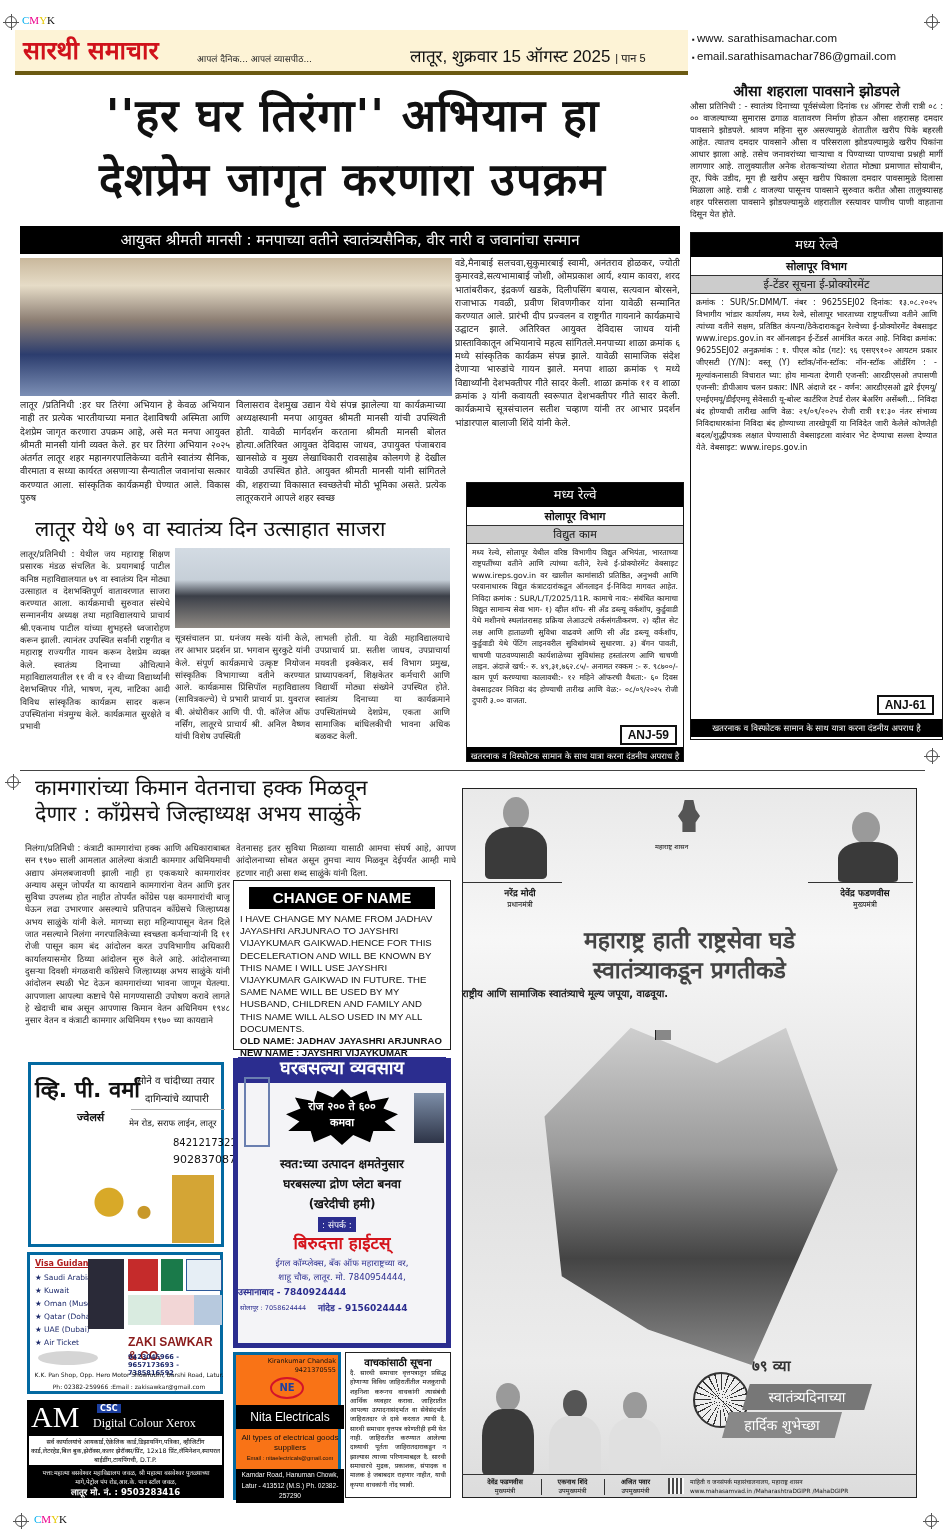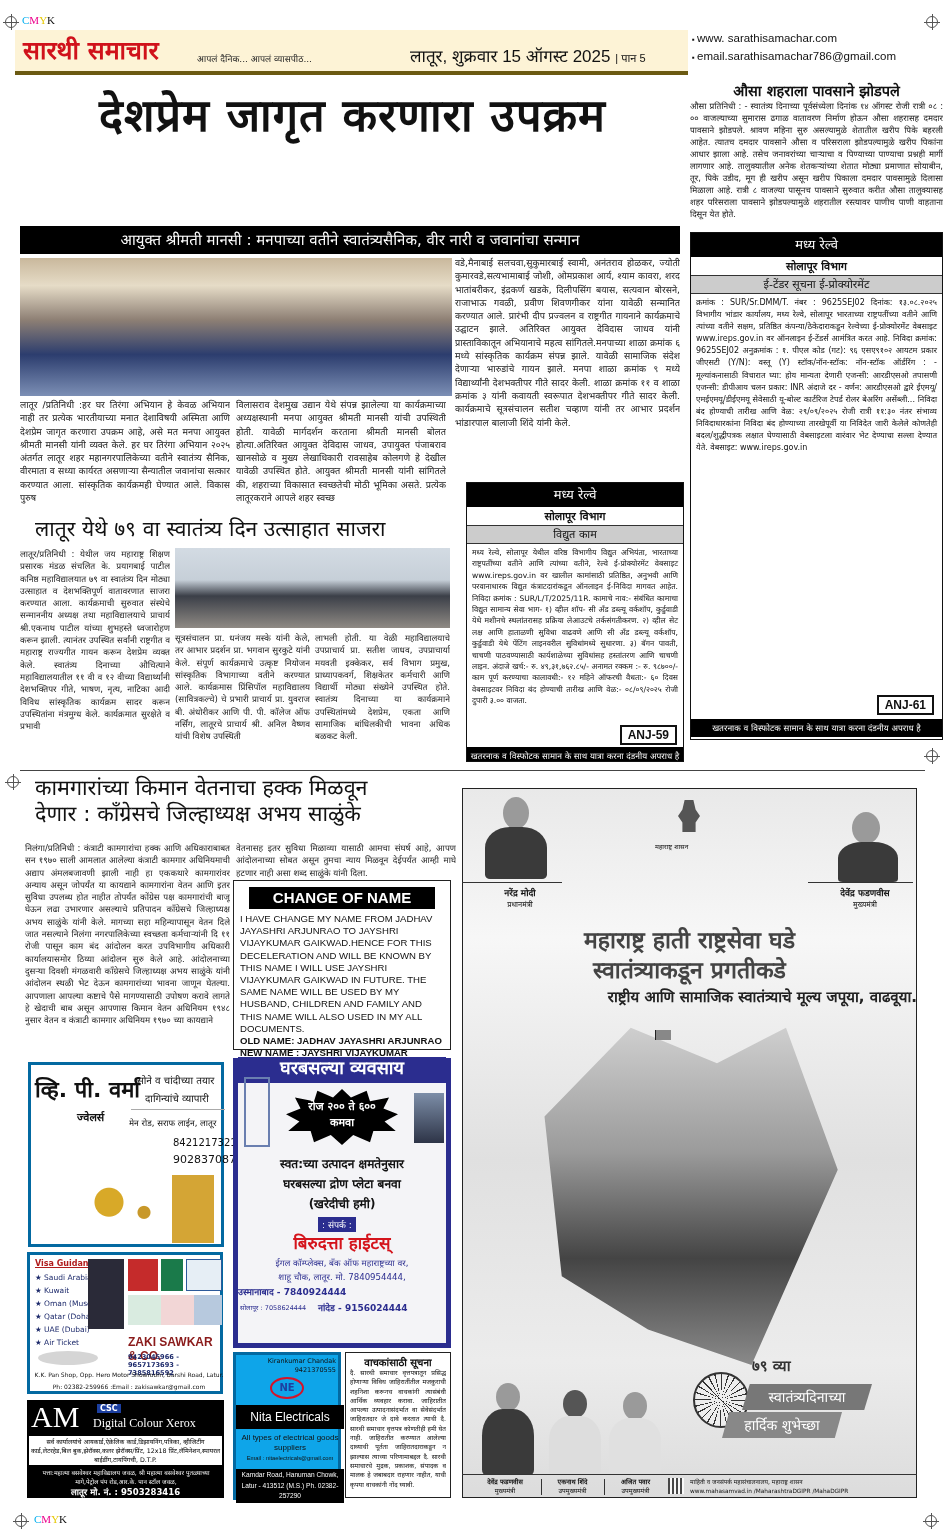--- a/index.html
+++ b/index.html
@@ -52,20 +52,21 @@
   <div class="abs logo">सारथी समाचार</div>
   <div class="abs tagline">आपलं दैनिक... आपलं व्यासपीठ...</div>
   <div class="abs dateline"><span>लातूर, शुक्रवार 15 ऑगस्ट 2025</span> <span style="font-size:11px">| पान 5</span></div>
 </div>
 <div class="abs web" style="left:692px;top:30px">
   <div>www. sarathisamachar.com</div>
   <div>email.sarathisamachar786@gmail.com</div>
 </div>
 
 <div class="abs headline">
+  <div>''हर घर तिरंगा'' अभियान हा</div>
   <div>देशप्रेम जागृत करणारा उपक्रम</div>
 </div>
 <div class="abs bannerbar">आयुक्त श्रीमती मानसी  : मनपाच्या वतीने स्वातंत्र्यसैनिक, वीर  नारी व जवानांचा सन्मान</div>
 
 <div class="abs photo" style="left:20px;top:258px;width:432px;height:138px"></div>
 <div class="abs col" style="left:20px;top:398px;width:210px;height:110px;overflow:hidden">लातूर /प्रतिनिधी :हर घर तिरंगा अभियान हे केवळ अभियान नाही तर प्रत्येक भारतीयाच्या मनात देशाविषयी अस्मिता आणि देशप्रेम जागृत करणारा उपक्रम आहे, असे मत मनपा आयुक्त श्रीमती मानसी यांनी व्यक्त केले. हर घर तिरंगा अभियान २०२५ अंतर्गत लातूर शहर महानगरपालिकेच्या वतीने स्वातंत्र्य सैनिक, वीरमाता व सध्या कार्यरत असणाऱ्या सैन्यातील जवानांचा सत्कार करण्यात आला. सांस्कृतिक कार्यक्रमही घेण्यात आले. विकास पुरुष</div>
 <div class="abs col" style="left:236px;top:398px;width:210px;height:110px;overflow:hidden">विलासराव देशमुख उद्यान येथे संपन्न झालेल्या या कार्यक्रमाच्या अध्यक्षस्थानी मनपा आयुक्त श्रीमती मानसी यांची उपस्थिती होती. यावेळी मार्गदर्शन करताना श्रीमती मानसी बोलत होत्या.अतिरिक्त आयुक्त देविदास जाधव, उपायुक्त पंजाबराव खानसोळे व मुख्य लेखाधिकारी रावसाहेब कोलगणे हे देखील यावेळी उपस्थित होते. आयुक्त श्रीमती मानसी यांनी सांगितले की, शहराच्या विकासात स्वच्छतेची मोठी भूमिका असते. प्रत्येक लातूरकराने आपले शहर स्वच्छ</div>
 <div class="abs col" style="left:455px;top:398px;width:0;height:0;overflow:hidden">ठेवण्यासाठी प्रयत्न करणे गरजेचे आहे,असेही त्या म्हणाल्या. यावेळी स्वातंत्र्यसैनिक, वीर नारी, माजी सैनिक व कार्यरत जवानांचा शाल, पुष्पगुच्छ व संविधानाच्या उद्देशपत्रिकेची प्रत देऊन सत्कार करण्यात आला. यावेळी बेळगुत्कर रवींद्र मुर्दवेशी, प्रमोद दिलीप,देविदास अंबुलगेकर, लक्ष्मीकांत मकुड्वार, श्रीमती मदावती श्रीरसागर, कौशल्याबाई</div>
 <div class="abs col" style="left:455px;top:256px;width:225px;height:222px;overflow:hidden">वडे,मैनाबाई सलचवा,सुकुमारबाई स्वामी, अनंतराव होळकर, ज्योती कुमारवडे,सत्यभामाबाई जोशी, ओमप्रकाश आर्य, श्याम कावरा, शरद भातांबरीकर, इंद्रकर्ण खडके, दिलीपसिंग बयास, सत्यवान बोरसने, राजाभाऊ गवळी, प्रवीण शिवणगीकर यांना यावेळी सन्मानित करण्यात आले. प्रारंभी दीप प्रज्वलन व राष्ट्रगीत गायनाने कार्यक्रमाचे उद्घाटन झाले. अतिरिक्त आयुक्त देविदास जाधव यांनी प्रास्ताविकातून अभियानाचे महत्व सांगितले.मनपाच्या शाळा क्रमांक ६ मध्ये सांस्कृतिक कार्यक्रम संपन्न झाले. यावेळी सामाजिक संदेश देणाऱ्या भारुडांचे गायन झाले. मनपा शाळा क्रमांक ९ मध्ये विद्यार्थ्यांनी देशभक्तीपर गीते सादर केली. शाळा क्रमांक ११ व शाळा क्रमांक ३ यांनी कवायती स्वरूपात देशभक्तीपर गीते सादर केली. कार्यक्रमाचे सूत्रसंचालन सतीश चव्हाण यांनी तर आभार प्रदर्शन भांडारपाल बालाजी शिंदे यांनी केले.</div>
 
@@ -173,21 +174,21 @@
   <div class="abs" style="left:70px;top:4px;font-size:8px;background:#1c3fa0;padding:0 3px;font-weight:bold">CSC</div>
   <div class="abs" style="left:66px;top:16px;font-size:12px;font-family:'Liberation Serif',serif">Digital Colour Xerox</div>
   <div class="abs" style="left:2px;top:36px;width:193px;background:#fff;color:#000;font-size:6.3px;line-height:9px;text-align:center;padding:1px">सर्व कार्यालयांचे आयकार्ड,ऐक्रेलिक कार्ड,डिझायनिंग,पत्रिका, व्हीजिटींग कार्ड,लेटरहेड,बिल बुक,झेरॉक्स,कलर झेरॉक्स/प्रिंट, 12x18 प्रिंट,लॅमिनेशन,स्पायरल बाईडींग,टायपिंगची, D.T.P.</div>
   <div class="abs" style="left:4px;top:68px;width:190px;font-size:6.2px;line-height:9px;text-align:center">पत्ता:महात्मा बसवेश्वर महाविद्यालय जवळ, श्री महात्मा बसवेश्वर पुतळ्याच्या मागे,पेट्रोल पंप रोड,आर.के. पान स्टॉल जवळ,</div>
   <div class="abs" style="left:0;top:86px;width:197px;text-align:center;font-size:8.5px;font-weight:bold">लातूर मो. नं. : 9503283416</div>
 </div>
 
 <div class="abs reg" style="left:15px;top:1515px"></div>
 <div class="abs cmyk" style="left:34px;top:1513px"><span class="c">C</span><span class="m">M</span><span class="y">Y</span><span class="k">K</span></div>
 
-<div class="abs ad" style="left:233px;top:1352px;width:108px;height:148px;background:#0ea5e9">
+<div class="abs ad" style="left:233px;top:1352px;width:108px;height:148px;background:#f97316">
   <div class="abs" style="right:2px;top:2px;font-size:6.5px;text-align:right">Kirankumar Chandak</div>
   <div class="abs" style="right:2px;top:11px;font-size:6.5px">9421370555</div>
   <div class="abs" style="left:34px;top:22px;width:34px;height:22px;border:2.5px solid #d3142a;border-radius:50%;text-align:center;font-size:10px;font-weight:bold;color:#1e40a0;line-height:18px">NE</div>
   <div class="abs" style="left:0;top:50px;width:108px;height:24px;background:#000;color:#fff;font-size:12px;text-align:center;line-height:24px;font-family:'Liberation Sans',sans-serif">Nita Electricals</div>
   <div class="abs" style="left:4px;top:78px;width:100px;text-align:center;font-size:8px;line-height:10px;font-family:'Liberation Sans',sans-serif">All types of electrical goods suppliers</div>
   <div class="abs" style="left:2px;top:100px;width:104px;text-align:center;font-size:5.8px;font-family:'Liberation Sans',sans-serif">Email : nitaelectricals@gmail.com</div>
   <div class="abs" style="left:0;top:114px;width:108px;height:34px;background:#000;color:#fff;font-size:6.6px;line-height:10.5px;text-align:center;padding-top:1px;font-family:'Liberation Sans',sans-serif">Kamdar Road, Hanuman Chowk, Latur - 413512 (M.S.) Ph. 02382-257290</div>
 </div>
 
 <div class="abs" style="left:345px;top:1352px;width:106px;height:146px;border:1px solid #222;padding:2px 4px">
@@ -210,21 +211,21 @@
 <div class="abs" style="left:462px;top:882px;width:100px;height:1px;background:#333"></div>
 <div class="abs" style="left:808px;top:882px;width:105px;height:1px;background:#333"></div>
 <div class="abs" style="left:480px;top:886px;width:80px;text-align:center;font-size:9px;font-weight:bold">नरेंद्र मोदी</div>
 <div class="abs" style="left:480px;top:899px;width:80px;text-align:center;font-size:7.5px">प्रधानमंत्री</div>
 <div class="abs" style="left:820px;top:886px;width:90px;text-align:center;font-size:9px;font-weight:bold">देवेंद्र फडणवीस</div>
 <div class="abs" style="left:820px;top:899px;width:90px;text-align:center;font-size:7.5px">मुख्यमंत्री</div>
 <div class="abs" style="left:462px;top:925px;width:455px;text-align:center;font-size:23px;line-height:30px;color:#444;font-weight:bold">
   <div>महाराष्ट्र हाती राष्ट्रसेवा घडे</div>
   <div>स्वातंत्र्याकडून प्रगतीकडे</div>
 </div>
-<div class="abs" style="left:462px;top:986px;width:455px;text-align:right;font-size:15px;font-weight:bold;color:#222">राष्ट्रीय आणि सामाजिक स्वातंत्र्याचे मूल्य जपूया, वाढवूया.</div>
+<div class="abs" style="left:462px;top:986px;width:455px;text-align:left;font-size:10px;font-weight:bold;color:#222">राष्ट्रीय आणि सामाजिक स्वातंत्र्याचे मूल्य जपूया, वाढवूया.</div>
 <div class="abs city" style="left:510px;top:1010px;width:345px;height:355px"></div>
 <div class="abs" style="left:655px;top:1030px;width:16px;height:10px;background:#888;border-left:1px solid #222"></div>
 
 <div class="abs" style="left:693px;top:1372px;width:56px;height:56px;border-radius:50%;border:2px solid #333;background:repeating-conic-gradient(#333 0deg 3deg,#eee 3deg 15deg)"></div>
 <div class="abs" style="left:752px;top:1355px;font-size:15px;font-weight:bold;color:#333">७९ व्या</div>
 <div class="abs" style="left:742px;top:1384px;width:130px;height:26px;background:#777;color:#fff;font-size:14px;line-height:26px;text-align:center;clip-path:polygon(6% 0,100% 0,94% 100%,0 100%)">स्वातंत्र्यदिनाच्या</div>
 <div class="abs" style="left:722px;top:1412px;width:120px;height:26px;background:#888;color:#fff;font-size:14px;line-height:26px;text-align:center;clip-path:polygon(6% 0,100% 0,94% 100%,0 100%)">हार्दिक शुभेच्छा</div>
 
 <div class="abs" style="left:478px;top:1383px;width:60px;height:92px">
     <div class="abs face" style="left:18px;top:0;width:24px;height:28px"></div>

